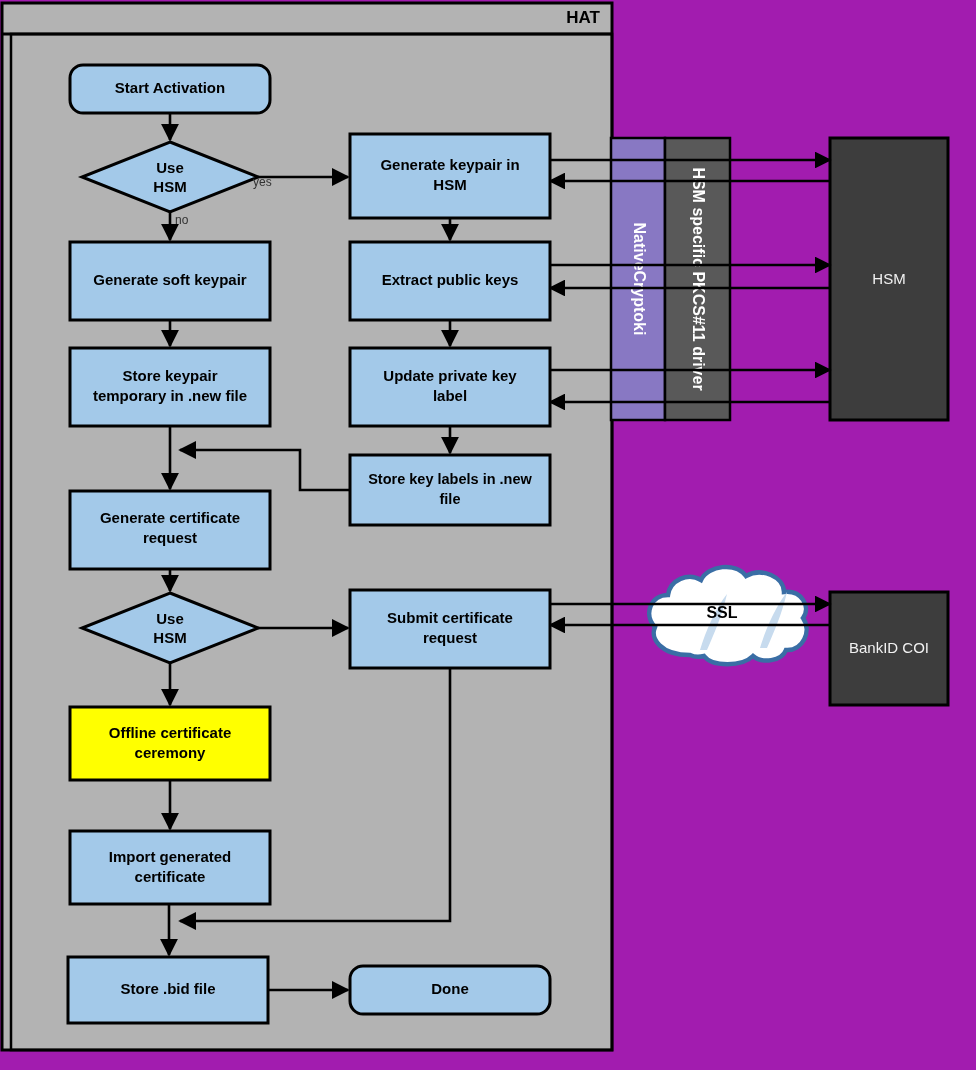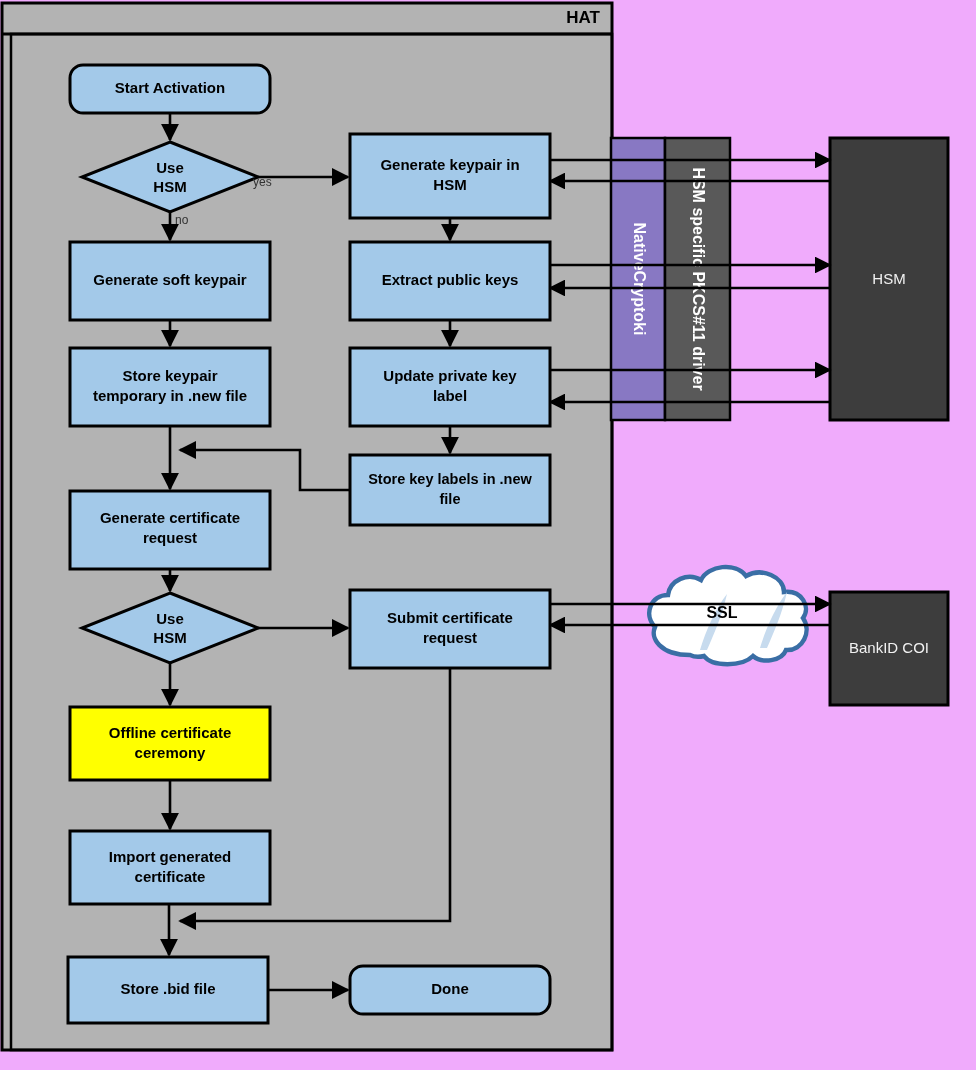--- a/index.html
+++ b/index.html
@@ -6,21 +6,21 @@
   html, body {
     margin: 0;
     padding: 0;
     background: #ffffff;
     font-family: "Liberation Sans", sans-serif;
   }
   #stage {
     position: relative;
     width: 976px;
     height: 1070px;
-    background: #f0abfc;
+    background: #a21caf;
     overflow: hidden;
   }
   svg#diagram {
     position: absolute;
     left: 0;
     top: 0;
     width: 976px;
     height: 1070px;
     display: block;
   }

